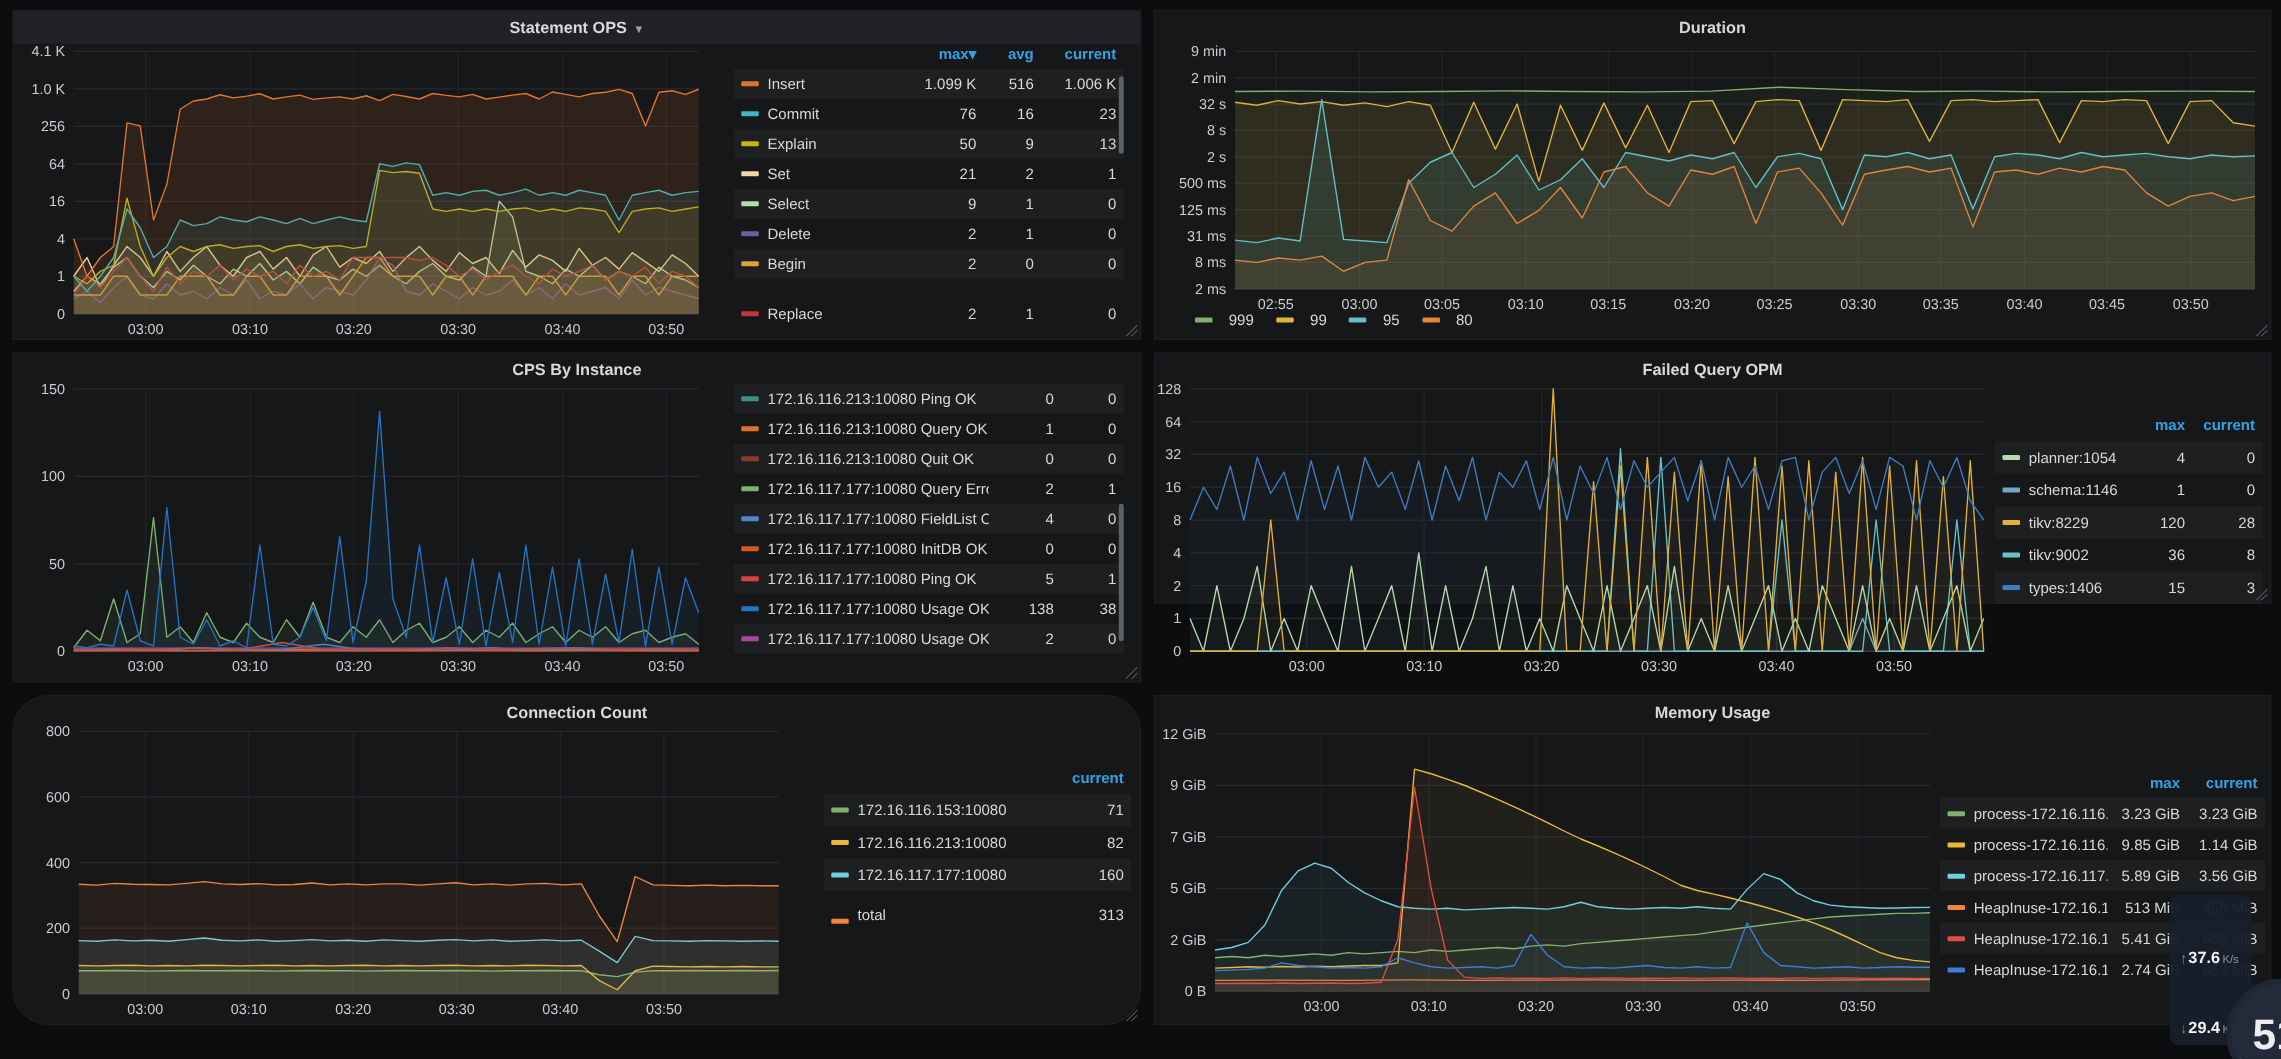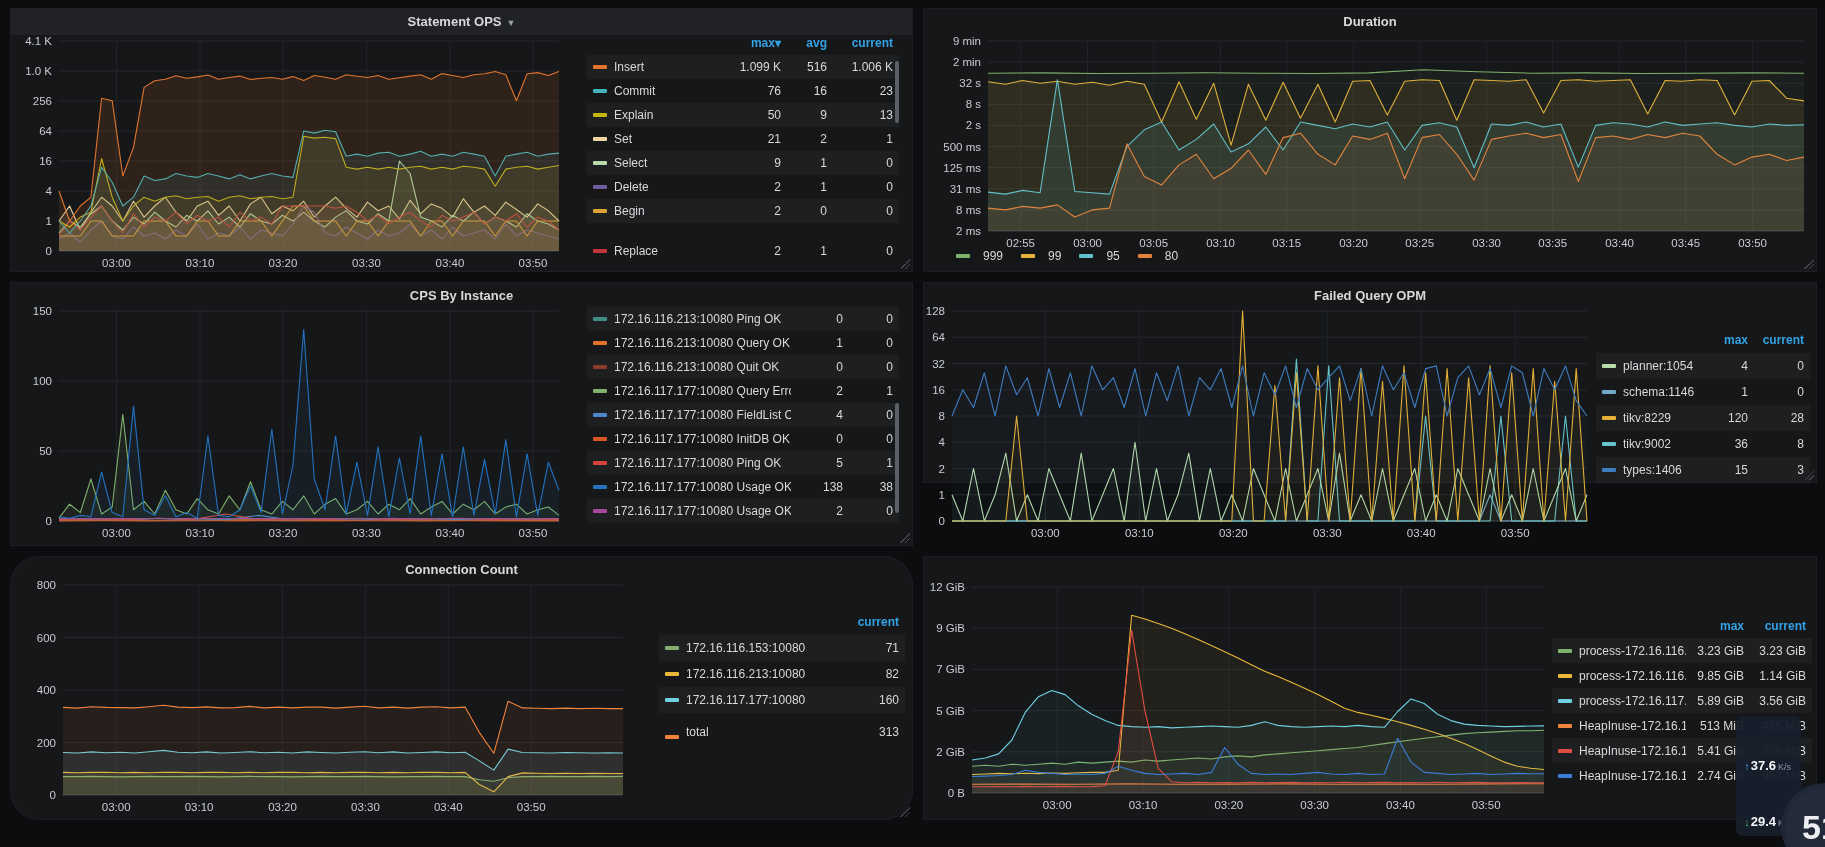--- a/index.html
+++ b/index.html
@@ -461,21 +461,21 @@
           <span class="lswatch" style="background: rgb(110, 208, 224);"></span>
           <span class="llabel">172.16.117.177:10080</span>
           <span class="lval" style="width: 64px;">160</span>
         </div>
         <div class="lrow" style="height: 26px; align-items: flex-end;">
           <span class="lswatch" style="background: rgb(239, 132, 60);"></span>
           <span class="llabel">total</span>
           <span class="lval" style="width: 64px;">313</span>
         </div>
       </div><div class="grip"></div></div>
-    <div class="panel" style="left: 923px; top: 556px; width: 894px; height: 264px;"><svg width="892" height="262">
+    <div class="panel" style="left: 923px; top: 556px; width: 894px; height: 264px;"><div class="ptitle">Memory Usage</div><svg width="892" height="262">
         <line x1="48" y1="236" x2="620" y2="236" stroke="#26282c" stroke-width="1"></line>
         <text x="41" y="240" font-size="11.5" fill="#c9cbce" text-anchor="end">0 B</text>
         <line x1="48" y1="194.8" x2="620" y2="194.8" stroke="#26282c" stroke-width="1"></line>
         <text x="41" y="198.8" font-size="11.5" fill="#c9cbce" text-anchor="end">2 GiB</text>
         <line x1="48" y1="153.6" x2="620" y2="153.6" stroke="#26282c" stroke-width="1"></line>
         <text x="41" y="157.6" font-size="11.5" fill="#c9cbce" text-anchor="end">5 GiB</text>
         <line x1="48" y1="112.39999999999999" x2="620" y2="112.39999999999999" stroke="#26282c" stroke-width="1"></line>
         <text x="41" y="116.39999999999999" font-size="11.5" fill="#c9cbce" text-anchor="end">7 GiB</text>
         <line x1="48" y1="71.19999999999999" x2="620" y2="71.19999999999999" stroke="#26282c" stroke-width="1"></line>
         <text x="41" y="75.19999999999999" font-size="11.5" fill="#c9cbce" text-anchor="end">9 GiB</text>

